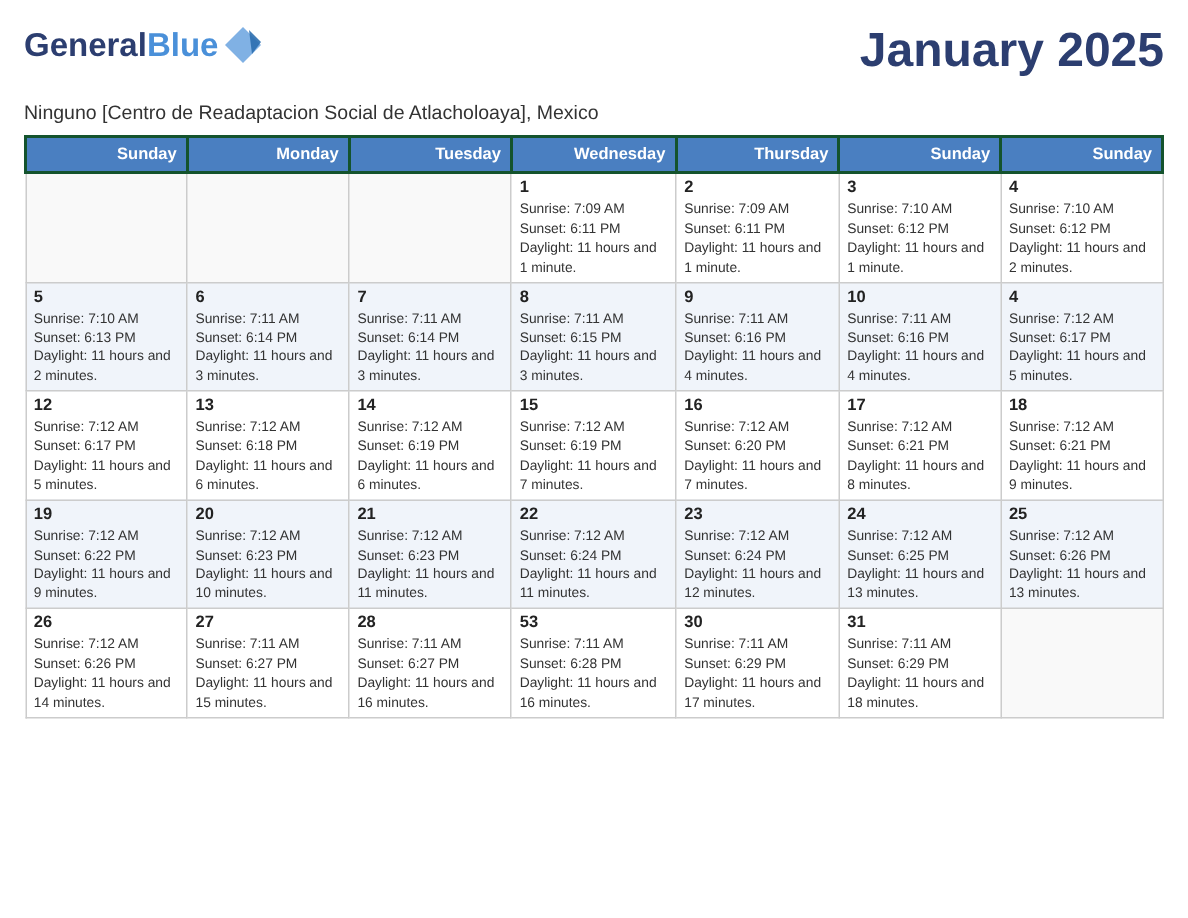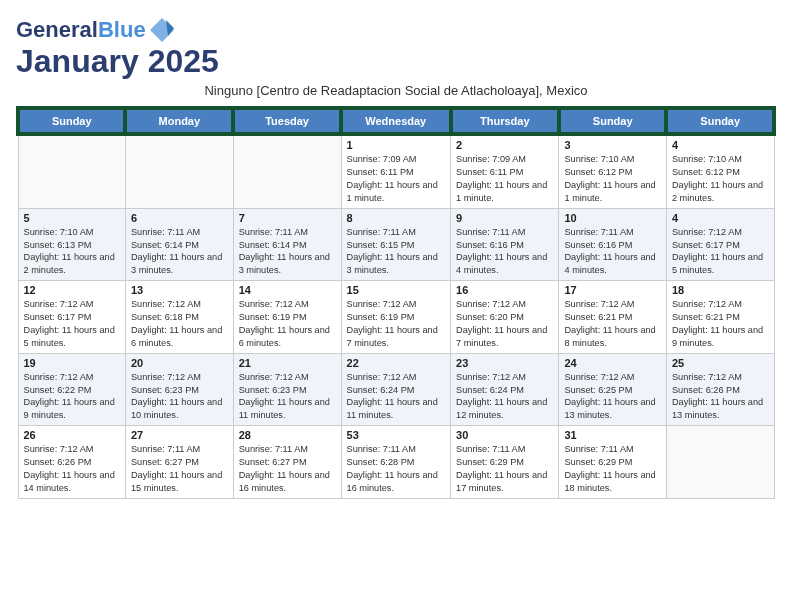--- a/index.html
+++ b/index.html
@@ -7,22 +7,21 @@
       font-family: Arial, sans-serif;
       background: #fff;
       width: 792px;
       min-height: 612px;
       padding: 16px;
     }
     .header-area {
       display: flex;
       justify-content: space-between;
       align-items: flex-start;
-      margin-bottom: 4px;
-      flex-direction: column;
+      margin-bottom: 16px;
     }
     .logo-area {
       display: flex;
       flex-direction: column;
       align-items: flex-start;
     }
     .logo-text {
       display: flex;
       align-items: center;
       font-size: 22px;
@@ -42,38 +41,37 @@
       margin-left: 2px;
     }
     .month-title {
       font-size: 32px;
       font-weight: bold;
       color: #2c3e70;
       text-align: right;
       line-height: 1.1;
     }
     .subtitle {
-      text-align: center;
       font-size: 13px;
       color: #333;
       margin-bottom: 8px;
     }
     .calendar-table {
       width: 100%;
       border-collapse: collapse;
       font-size: 10px;
     }
     .calendar-table th {
       background: #4a7fc1;
       color: #fff;
-      text-align: center;
+      text-align: right;
       padding: 5px 6px;
       font-size: 11px;
       font-weight: bold;
-      border: 4px solid #14532d;
+      border: 2px solid #14532d;
       margin-top: 23px;
     }
     .calendar-table td {
       vertical-align: top;
       border: 1px solid #ccc;
       padding: 3px 5px;
       width: 113px;
       min-height: 80px;
       background: #fff;
     }

